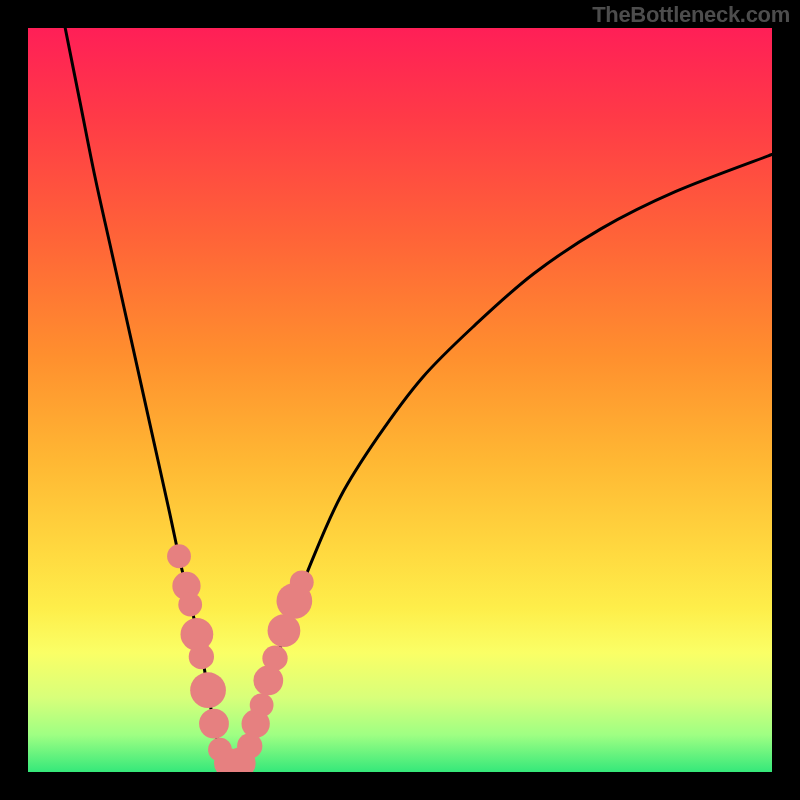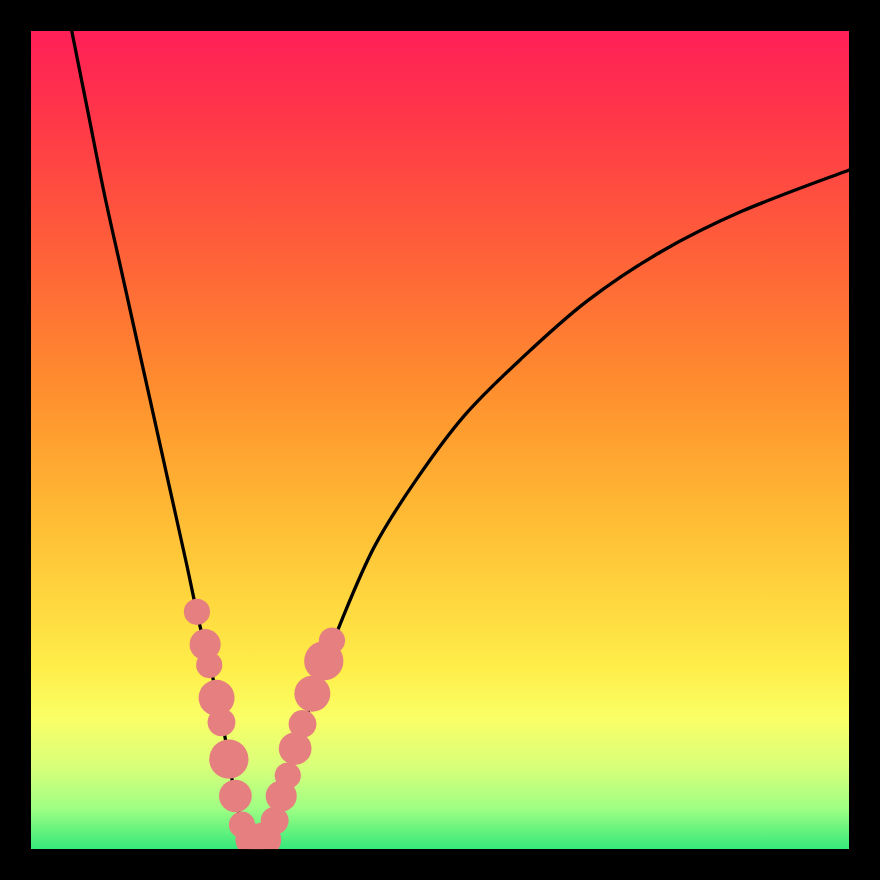--- a/index.html
+++ b/index.html
@@ -40,20 +40,21 @@
     font-weight: 600;
     font-size: 22px;
     letter-spacing: -0.3px;
   }
 </style>
 </head>
 <body>
 
 <div class="frame">
 
+  <div class="watermark">TheBottleneck.com</div>
 
   <div class="plot">
     <svg viewBox="0 0 744 744">
       <defs>
         <linearGradient id="bg-grad" x1="0" y1="0" x2="0" y2="1">
             <stop offset="0.0%" stop-color="#ff1f57"></stop>
             <stop offset="12.0%" stop-color="#ff3a47"></stop>
             <stop offset="28.0%" stop-color="#ff6338"></stop>
             <stop offset="44.0%" stop-color="#ff8f2e"></stop>
             <stop offset="58.0%" stop-color="#ffb733"></stop>

